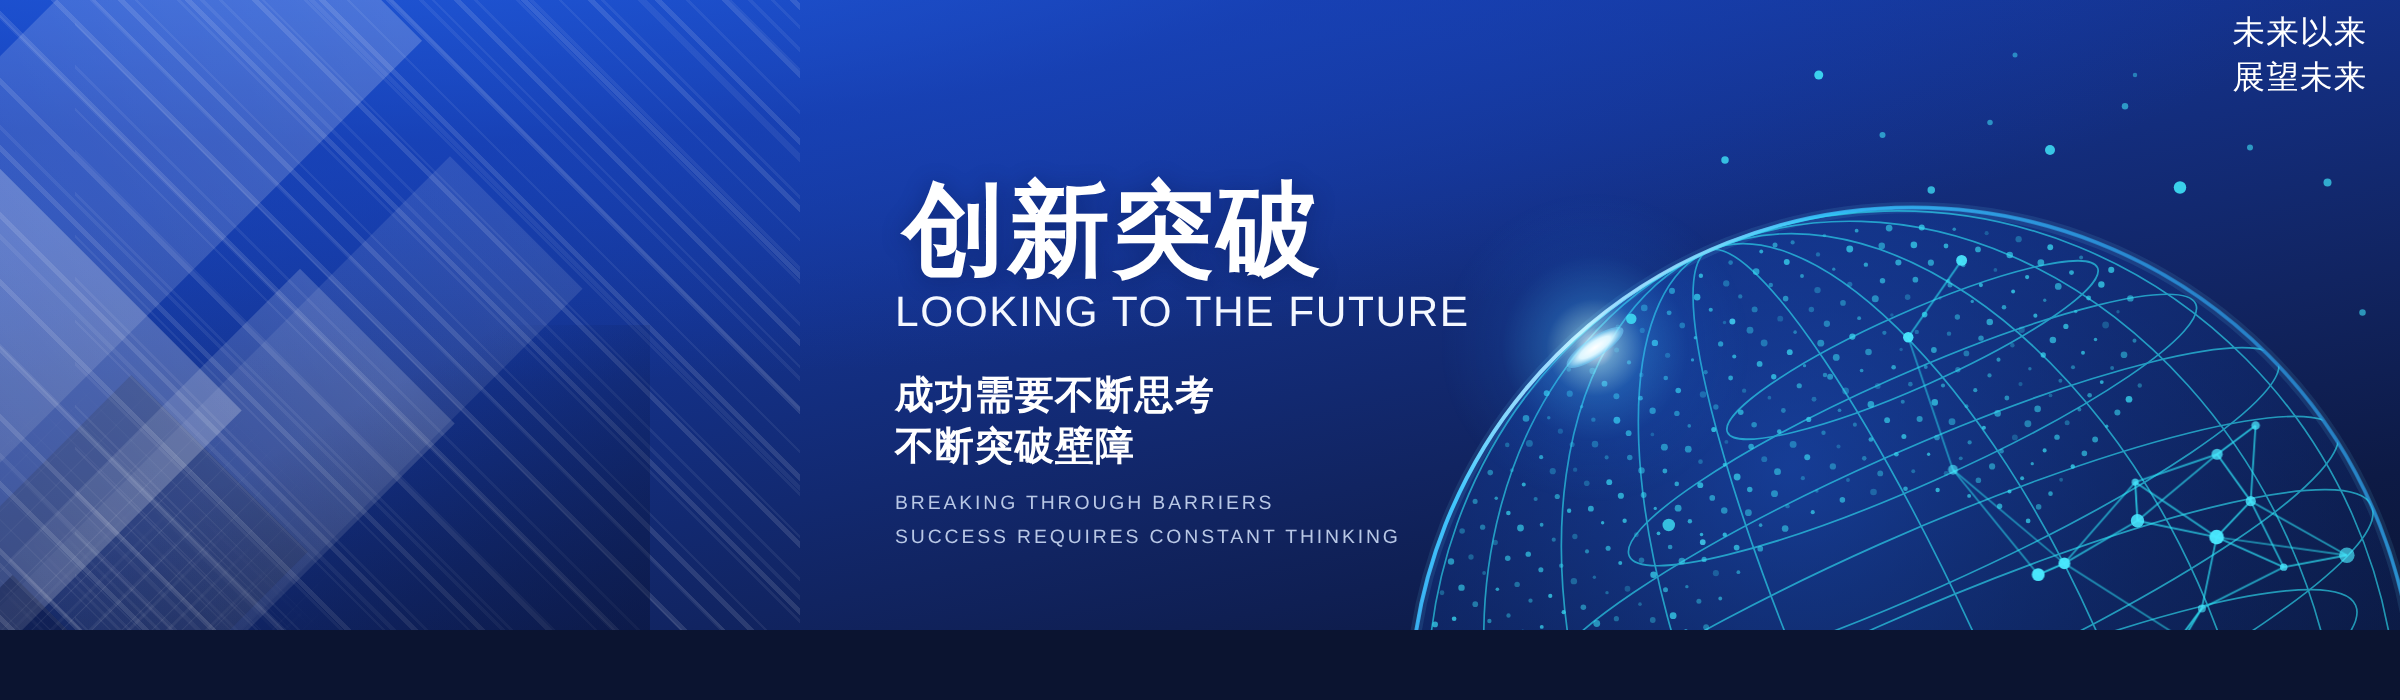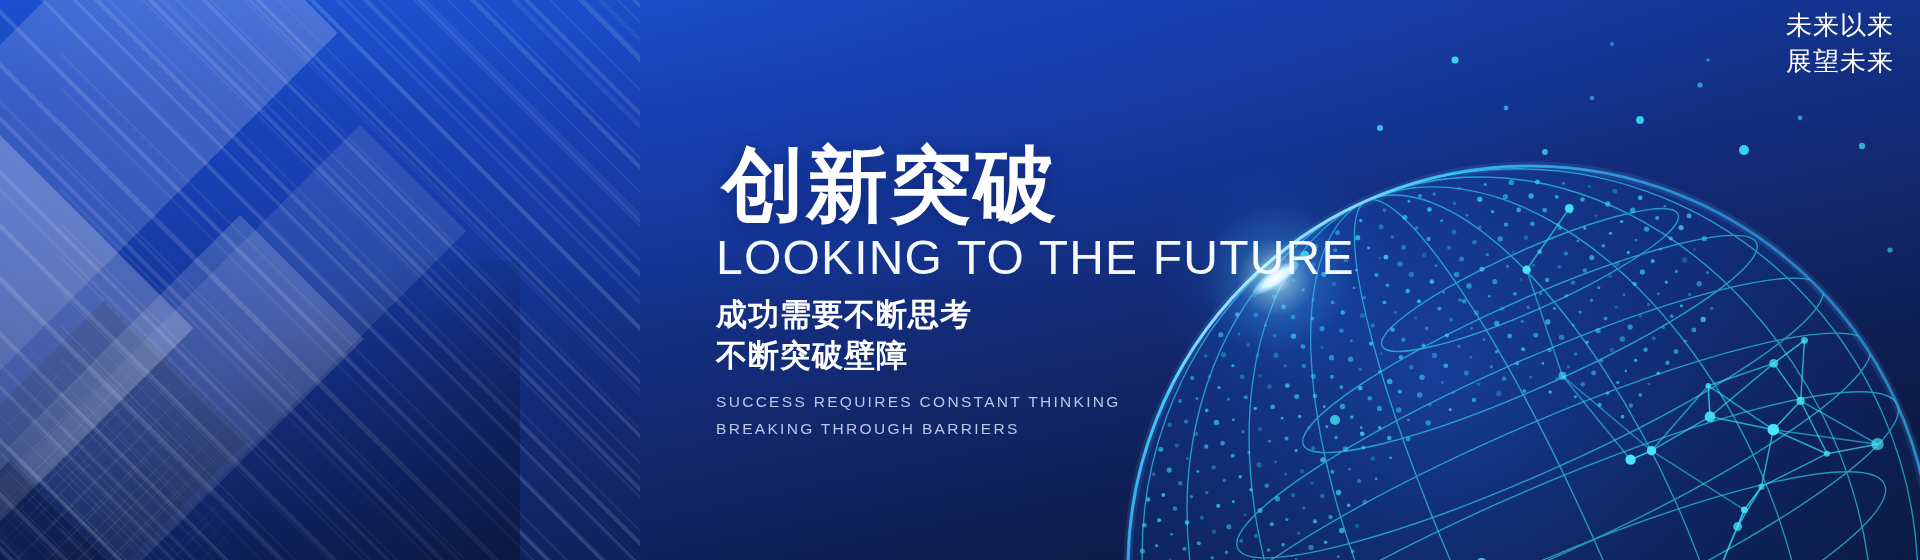--- a/index.html
+++ b/index.html
@@ -1,18 +1,18 @@
 <!DOCTYPE html>
 <html><head>
 <meta charset="utf-8">
 <title>Banner</title>
 <style>
   html,body{margin:0;padding:0;background:#0b1430;}
   #banner{
-    position:relative;width:1920px;height:560px;overflow:hidden;
+    position:relative;width:1920px;height:504px;overflow:hidden;
     font-family:"Liberation Sans","DejaVu Sans",sans-serif;
     background:
       radial-gradient(130% 120% at 14% -18%, rgba(36,96,226,0.92) 0%, rgba(24,68,190,0.55) 34%, rgba(0,0,0,0) 66%),
       linear-gradient(168deg,#1544c4 0%, #173fae 20%, #14328c 42%, #112461 68%, #0d1a45 86%, #0b1637 100%);
   }
 
   
   .geo{position:absolute;inset:0;overflow:hidden;pointer-events:none;}
   .geo-clip{position:absolute;left:0;top:0;width:640px;height:560px;overflow:hidden;}
 
@@ -104,22 +104,22 @@
   }
 
   
   .copy{position:absolute;left:716px;top:144px;width:760px;}
   .title-cn{
     font-size:82px;line-height:1.0;font-weight:bold;color:#ffffff;
     letter-spacing:2px;margin:0 0 6px 6px;white-space:nowrap;
     text-shadow:0 2px 18px rgba(8,24,80,0.45);
   }
   .title-en{
-    font-size:48px;line-height:1.08;font-weight:300;color:#f4f8ff;
-    letter-spacing:1.2px;margin:0 0 10px 0;white-space:nowrap;
+    font-size:34px;line-height:1.08;font-weight:300;color:#f4f8ff;
+    letter-spacing:1.2px;margin:0 0 26px 0;white-space:nowrap;
   }
   .sub-cn{font-size:31px;line-height:1.33;color:#ffffff;letter-spacing:1px;margin:0;}
   .sub-cn div{white-space:nowrap;font-weight:bold;}
   .sub-en{
     margin-top:12px;font-size:15.5px;line-height:1.75;letter-spacing:2.3px;
     color:#b9c8e6;font-weight:400;
   }
   .sub-en div{white-space:nowrap;}
 
   .corner{
@@ -903,18 +903,18 @@
   </div>
 
   <div class="copy">
     <div class="title-cn">创新突破</div>
     <div class="title-en">LOOKING TO THE FUTURE</div>
     <div class="sub-cn">
       <div>成功需要不断思考</div>
       <div>不断突破壁障</div>
     </div>
     <div class="sub-en">
+      <div>BREAKING THROUGH BARRIERS</div>
       <div>SUCCESS REQUIRES CONSTANT THINKING</div>
-      <div>BREAKING THROUGH BARRIERS</div>
     </div>
   </div>
 
 </div>
 
 </body></html>

